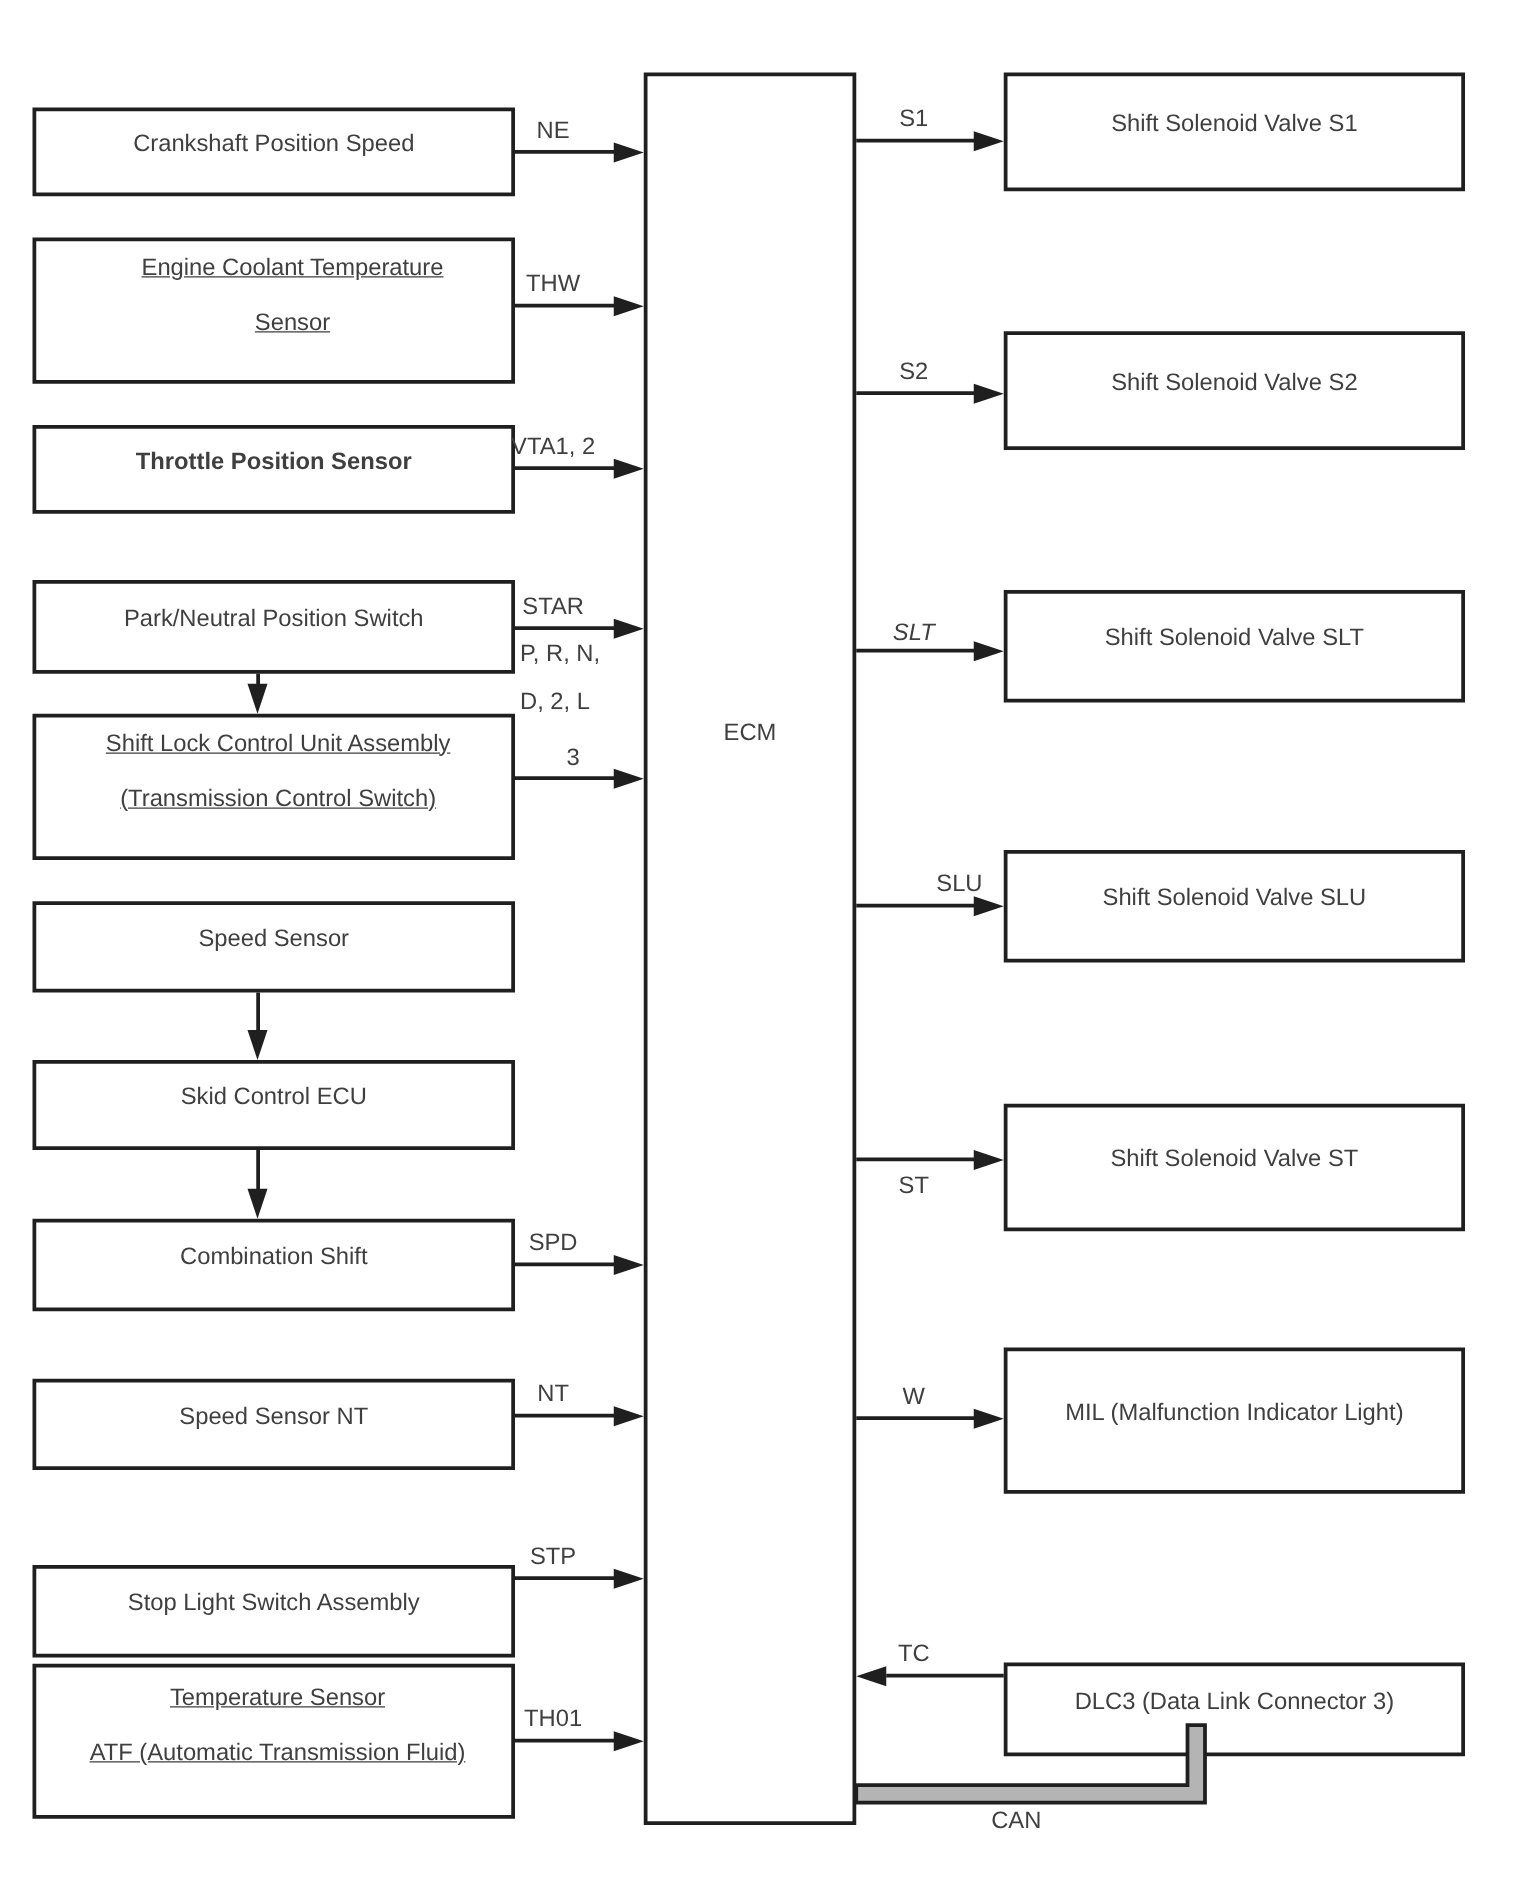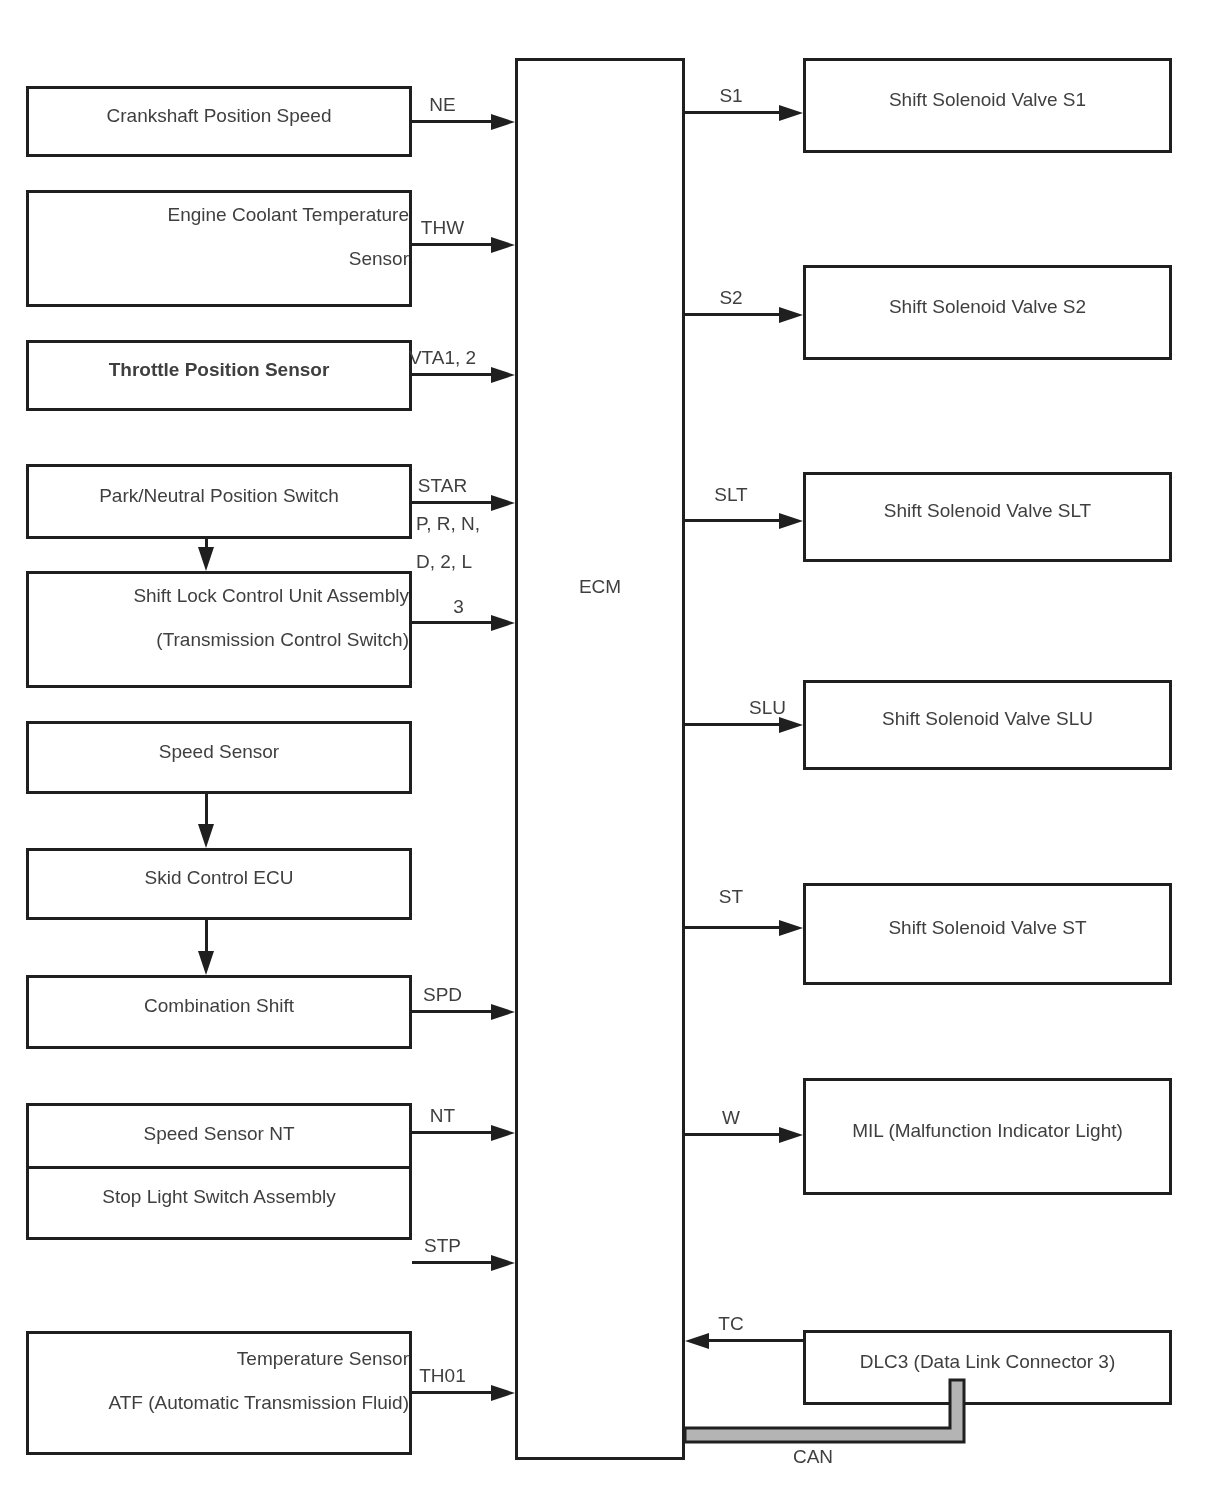--- a/index.html
+++ b/index.html
@@ -2,21 +2,21 @@
 <html><head>
 <meta charset="utf-8">
 <style>
   html,body{margin:0;padding:0;background:#fff;}
   .canvas{position:relative;width:1210px;height:1510px;background:#ffffff;
           font-family:"Liberation Sans","DejaVu Sans",sans-serif;font-size:19px;color:#3f3f3f;overflow:hidden;}
   .box{position:absolute;box-sizing:border-box;border:3px solid #1f1f1f;background:#fff;
        display:flex;flex-direction:column;justify-content:center;padding-bottom:12px;}
   .box .ln{display:block;text-align:center;line-height:24px;}
   .box.ml{padding-bottom:24px;}
-  .box.ml .ln{text-align:right;line-height:44px;}
+  .box.ml .ln{text-align:center;line-height:44px;text-decoration:underline;}
   .lbox{left:26px;width:386px;}
   .rbox{left:803px;width:369px;}
   .shaft-h{position:absolute;height:3px;background:#1f1f1f;}
   .shaft-v{position:absolute;width:3px;background:#1f1f1f;}
   .head-r{position:absolute;width:0;height:0;border-top:8px solid transparent;border-bottom:8px solid transparent;border-left:24px solid #1f1f1f;}
   .head-l{position:absolute;width:0;height:0;border-top:8px solid transparent;border-bottom:8px solid transparent;border-right:24px solid #1f1f1f;}
   .head-d{position:absolute;width:0;height:0;border-left:8px solid transparent;border-right:8px solid transparent;border-top:24px solid #1f1f1f;}
   .sig{position:absolute;height:26px;line-height:26px;white-space:nowrap;}
   .sig.c{text-align:center;}
   .in-sig{left:385px;width:115px;text-align:center;}
@@ -51,21 +51,21 @@
   </div>
   <div class="box lbox" style="top:848px;height:72px;">
     <span class="ln">Skid Control ECU</span>
   </div>
   <div class="box lbox" style="top:975px;height:74px;">
     <span class="ln">Combination Shift</span>
   </div>
   <div class="box lbox" style="top:1103px;height:73px;">
     <span class="ln">Speed Sensor NT</span>
   </div>
-  <div class="box lbox" style="top:1166px;height:74px;">
+  <div class="box lbox" style="top:1252px;height:74px;">
     <span class="ln">Stop Light Switch Assembly</span>
   </div>
   <div class="box lbox ml" style="top:1331px;height:124px;padding-left:6px;">
     <span class="ln">Temperature Sensor</span>
     <span class="ln">ATF (Automatic Transmission Fluid)</span>
   </div>
 
   <div class="box" style="left:515px;top:58px;width:170px;height:1402px;padding:0;"></div>
   <span class="ecm-label">ECM</span>
 
@@ -144,20 +144,20 @@
   <span class="sig" style="left:416px;top:511px;">P, R, N,</span>
   <span class="sig" style="left:416px;top:549px;">D, 2, L</span>
   <span class="sig c" style="left:416px;top:594px;width:85px;">3</span>
   <span class="sig in-sig" style="top:982px;">SPD</span>
   <span class="sig in-sig" style="top:1103px;">NT</span>
   <span class="sig in-sig" style="top:1233px;">STP</span>
   <span class="sig in-sig" style="top:1363px;">TH01</span>
 
   <span class="sig out-sig" style="top:83px;">S1</span>
   <span class="sig out-sig" style="top:285px;">S2</span>
-  <span class="sig out-sig" style="top:482px;">SLT</span>
+  <span class="sig out-sig" style="top:494px;font-style:italic;">SLT</span>
   <span class="sig out-sig" style="top:695px;text-align:right;">SLU</span>
-  <span class="sig out-sig" style="top:884px;">ST</span>
+  <span class="sig out-sig" style="top:936px;">ST</span>
   <span class="sig out-sig" style="top:1105px;">W</span>
   <span class="sig out-sig" style="top:1311px;">TC</span>
   <span class="sig c" style="left:763px;top:1444px;width:100px;">CAN</span>
 
 </div>
 
 </body></html>

